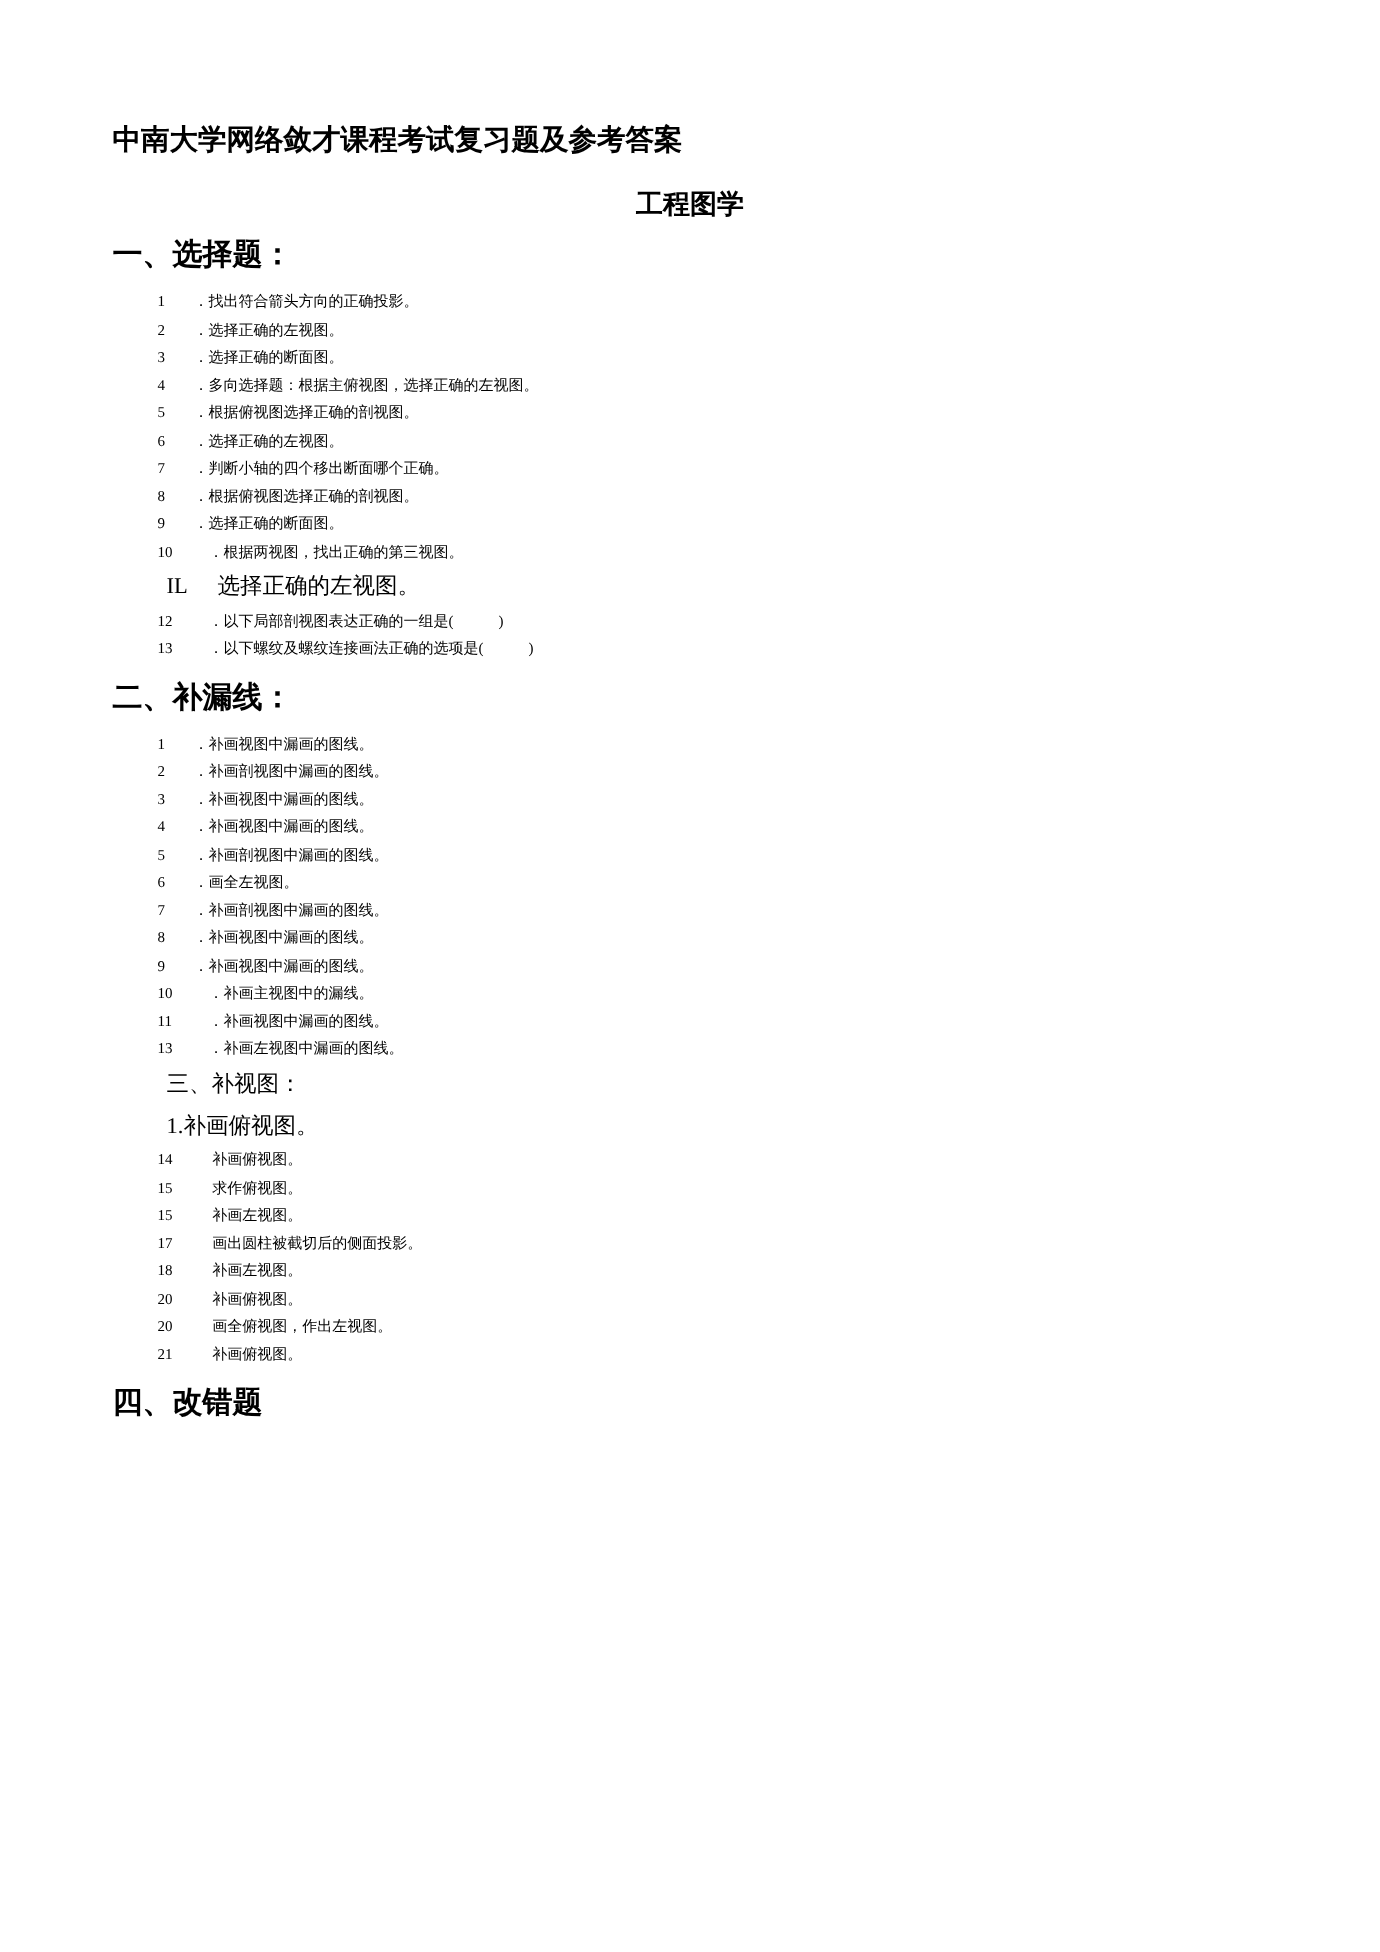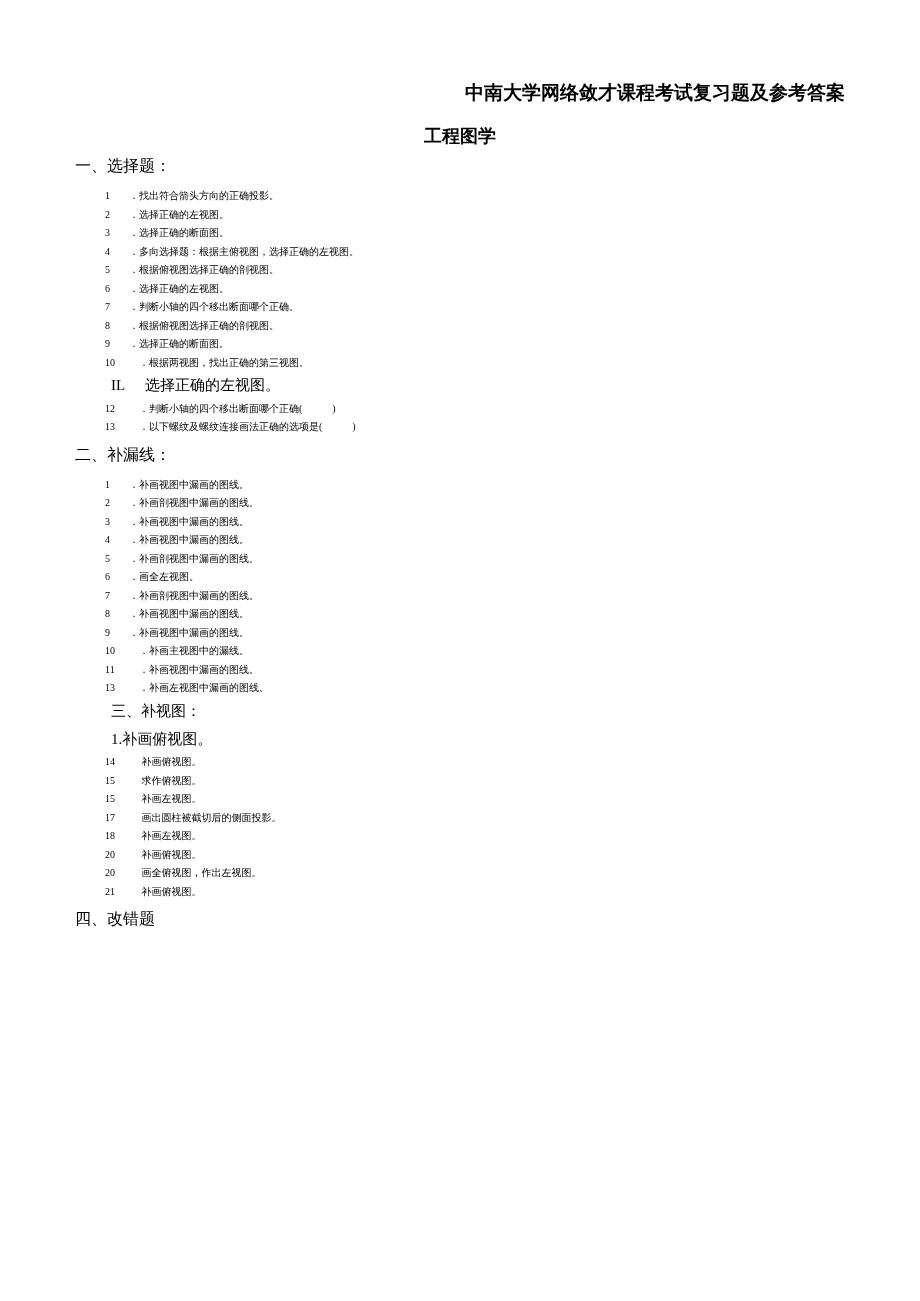--- a/index.html
+++ b/index.html
@@ -7,36 +7,36 @@
       padding: 0;
       background: #ffffff;
       font-family: "SimSun", "宋体", serif;
       width: 920px;
     }
     .page {
       padding: 80px 75px 60px 75px;
       box-sizing: border-box;
     }
     .title {
-      text-align: right;
+      text-align: left;
       font-size: 19px;
       font-weight: bold;
       margin-bottom: 18px;
       font-family: "KaiTi", "楷体", serif;
     }
     .subtitle {
       text-align: center;
       font-size: 18px;
       font-weight: bold;
       margin-bottom: 8px;
       font-family: "KaiTi", "楷体", serif;
     }
     .section-header {
-      font-size: 16px;
-      font-weight: normal;
+      font-size: 20px;
+      font-weight: bold;
       margin-top: 8px;
       margin-bottom: 10px;
       font-family: "SimHei", "黑体", sans-serif;
     }
     .item {
       font-size: 10px;
       margin-left: 30px;
       line-height: 1.85;
       font-family: "SimSun", "宋体", serif;
     }
@@ -67,21 +67,21 @@
       <div class="item"><span class="num">2</span><span>．选择正确的左视图。</span></div>
       <div class="item"><span class="num">3</span><span>．选择正确的断面图。</span></div>
       <div class="item"><span class="num">4</span><span>．多向选择题：根据主俯视图，选择正确的左视图。</span></div>
       <div class="item"><span class="num">5</span><span>．根据俯视图选择正确的剖视图。</span></div>
       <div class="item"><span class="num">6</span><span>．选择正确的左视图。</span></div>
       <div class="item"><span class="num">7</span><span>．判断小轴的四个移出断面哪个正确。</span></div>
       <div class="item"><span class="num">8</span><span>．根据俯视图选择正确的剖视图。</span></div>
       <div class="item"><span class="num">9</span><span>．选择正确的断面图。</span></div>
       <div class="item"><span class="num-wide">10</span><span>．根据两视图，找出正确的第三视图。</span></div>
       <div class="item-alt"><span class="num-wide">IL</span><span>选择正确的左视图。</span></div>
-      <div class="item"><span class="num-wide">12</span><span>．判断小轴的四个移出断面哪个正确(　　　)</span></div>
+      <div class="item"><span class="num-wide">12</span><span>．以下局部剖视图表达正确的一组是(　　　)</span></div>
       <div class="item"><span class="num-wide">13</span><span>．以下螺纹及螺纹连接画法正确的选项是(　　　)</span></div>
       <div class="section-header">二、补漏线：</div>
       <div class="item"><span class="num">1</span><span>．补画视图中漏画的图线。</span></div>
       <div class="item"><span class="num">2</span><span>．补画剖视图中漏画的图线。</span></div>
       <div class="item"><span class="num">3</span><span>．补画视图中漏画的图线。</span></div>
       <div class="item"><span class="num">4</span><span>．补画视图中漏画的图线。</span></div>
       <div class="item"><span class="num">5</span><span>．补画剖视图中漏画的图线。</span></div>
       <div class="item"><span class="num">6</span><span>．画全左视图。</span></div>
       <div class="item"><span class="num">7</span><span>．补画剖视图中漏画的图线。</span></div>
       <div class="item"><span class="num">8</span><span>．补画视图中漏画的图线。</span></div>

